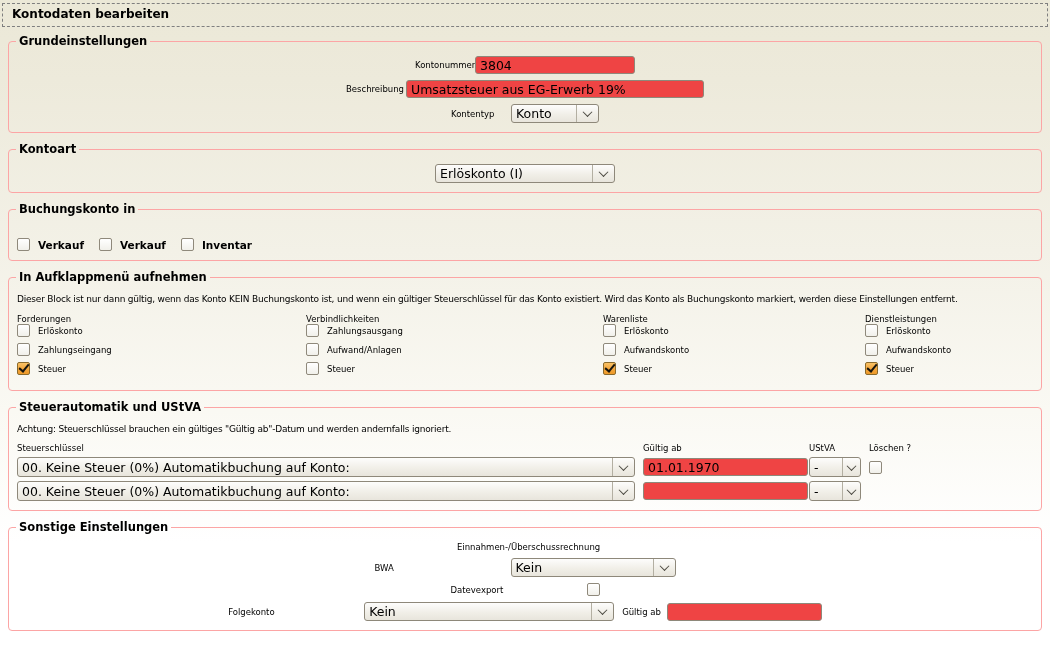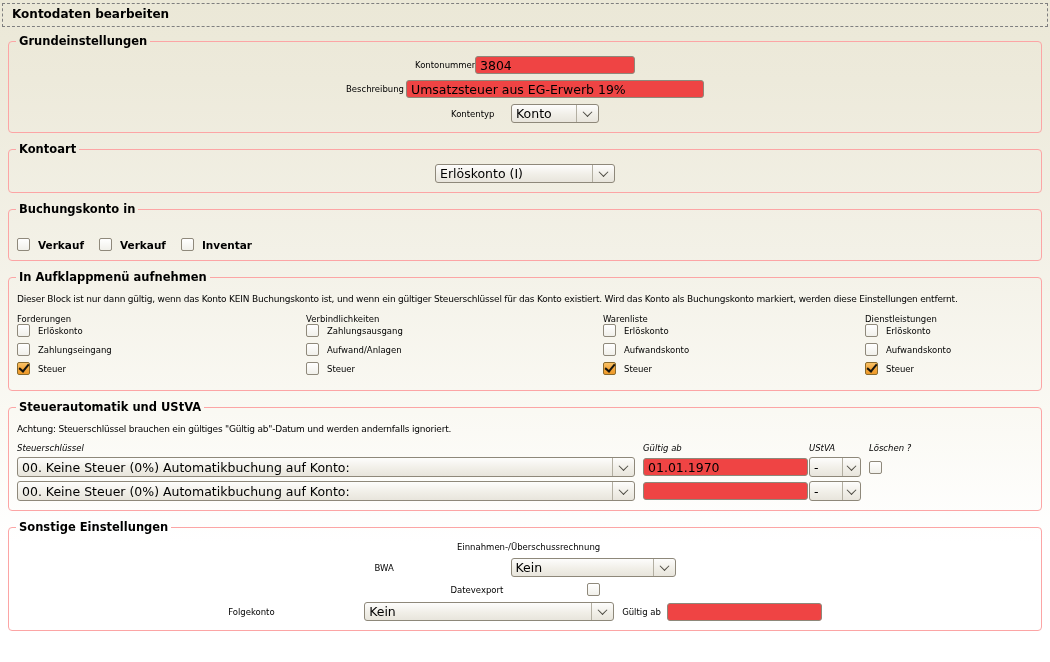--- a/index.html
+++ b/index.html
@@ -66,21 +66,21 @@
   .boldopts { margin-top:20px; display:flex; align-items:center; }
   .boldopts .cbrow { margin-right:15px; }
   .boldopts .cblabel { font-size:10.5px; font-weight:bold; }
   .desc { font-size:9px; letter-spacing:-0.2px; white-space:nowrap; margin-top:8px; }
   .groups { display:grid; grid-template-columns:289px 297px 262px 1fr; margin-top:10px; }
   .gtitle { font-size:8.5px; margin-bottom:0; }
   .group .cbrow { margin-top:0; margin-bottom:6px; }
   .group .cblabel { font-size:8.5px; }
   .taxgrid { display:grid; grid-template-columns:618px 158px 52px 16px; column-gap:8px; align-items:center; }
   .taxhead { margin-top:9px; margin-bottom:3px; }
-  .taxhead .flabel { font-size:8.5px;font-style:italic; }
+  .taxhead .flabel { font-size:8.5px; }
   .taxrow { margin-top:4px; }
   .sonrow { margin-top:6px; }
   .inlinegap { margin:0 6px 0 8px; }
 </style>
 </head>
 <body>
 
 <div class="titlebox">Kontodaten bearbeiten</div>
 
 <fieldset>

